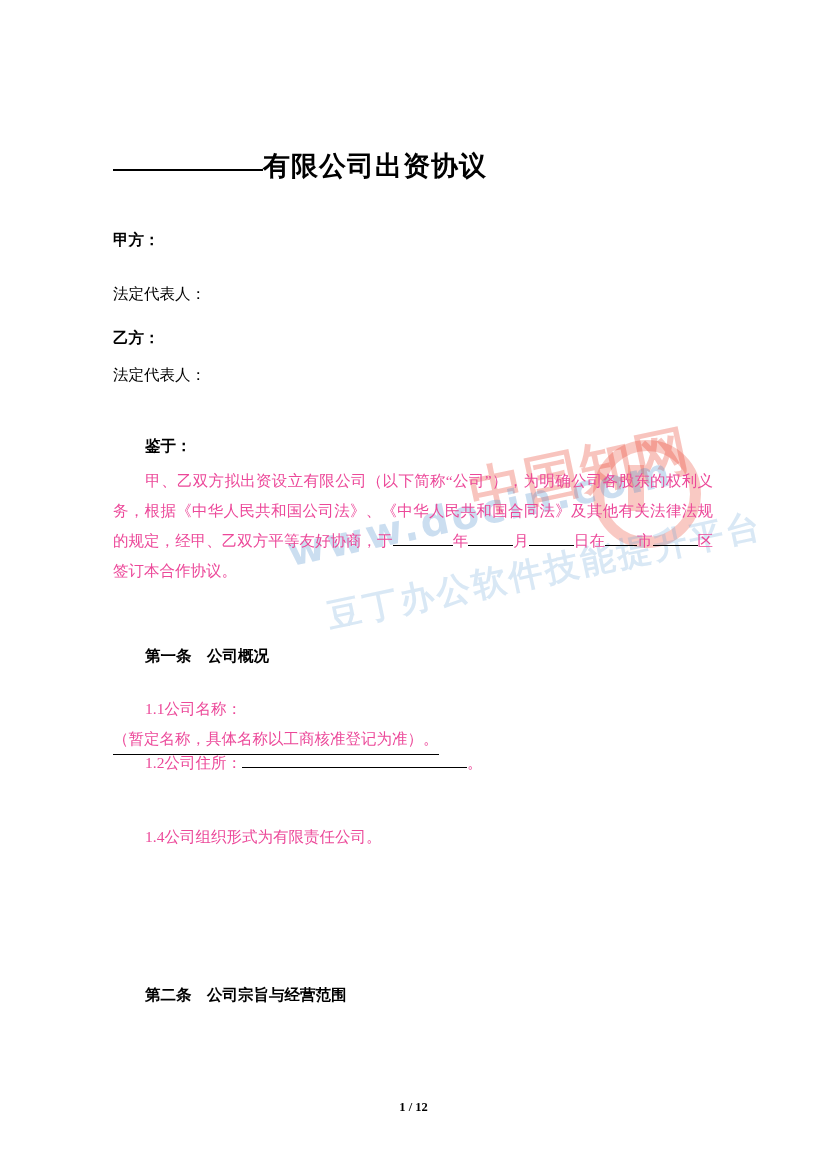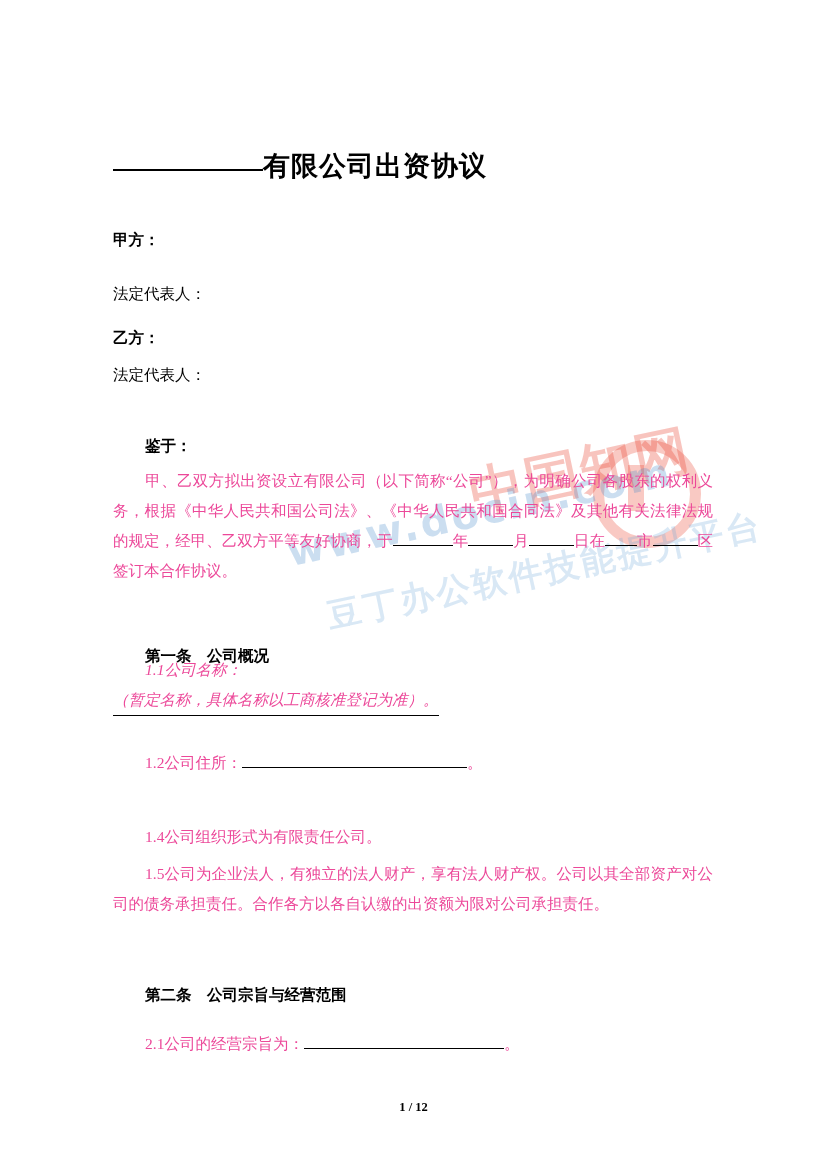--- a/index.html
+++ b/index.html
@@ -178,40 +178,34 @@
     <div class="line" style="top:367px;">法定代表人：</div>
 
     <div class="line bold indent2" style="top:429px;margin-top:9px;">鉴于：</div>
 
     <div class="para" style="top:466px;">
       <span class="ind"></span><span>甲、乙双方拟出资设立</span><span>有限公司（以下简称“公司”），为明确公司各股东的权利义务，根据《中华人民共和国公司法》、《中华人民共和国合同法》及其他有关法律法规的规定，经甲、乙双方平等友好协商，于</span><span class="u u-60"></span><span>年</span><span class="u u-45"></span><span>月</span><span class="u u-45"></span><span>日在</span><span class="u u-32"></span><span>市</span><span class="u u-45"></span><span>区签订本合作协议。</span>
     </div>
 
     <div class="line bold indent2" style="top:648px;">第一条　公司概况</div>
 
-    <div class="para" style="top:655px;font-style:italic;">
+    <div class="para" style="top:694px;">
       <span class="ind"></span><span>1.1公司名称：</span><br><span class="underline-text">（暂定名称，具体名称以工商核准登记为准）。</span>
     </div>
 
     <div class="para" style="top:748px;">
       <span class="ind"></span><span>1.2公司住所：</span><span class="u u-225"></span><span>。</span>
     </div>
 
 
     <div class="para" style="top:822px;">
       <span class="ind"></span><span>1.4公司组织形式为有限责任公司。</span>
     </div>
 
-    <div class="para" style="top:859px;">
-      <span class="ind"></span><span>1.5公司为企业法人，有独立的法人财产，享有法人财产权。公司以其全部资产对公司的债务承担责任。合作各方以各自认缴的出资额为限对公司承担责任。</span>
-    </div>
 
     <div class="line bold indent2" style="top:987px;">第二条　公司宗旨与经营范围</div>
 
-    <div class="para" style="top:1029px;">
-      <span class="ind"></span><span>2.1公司的经营宗旨为：</span><span class="u u-200"></span><span>。</span>
-    </div>
 
   </div>
 
   <div class="footer">1 / 12</div>
 
 </div>
 
 </body></html>

